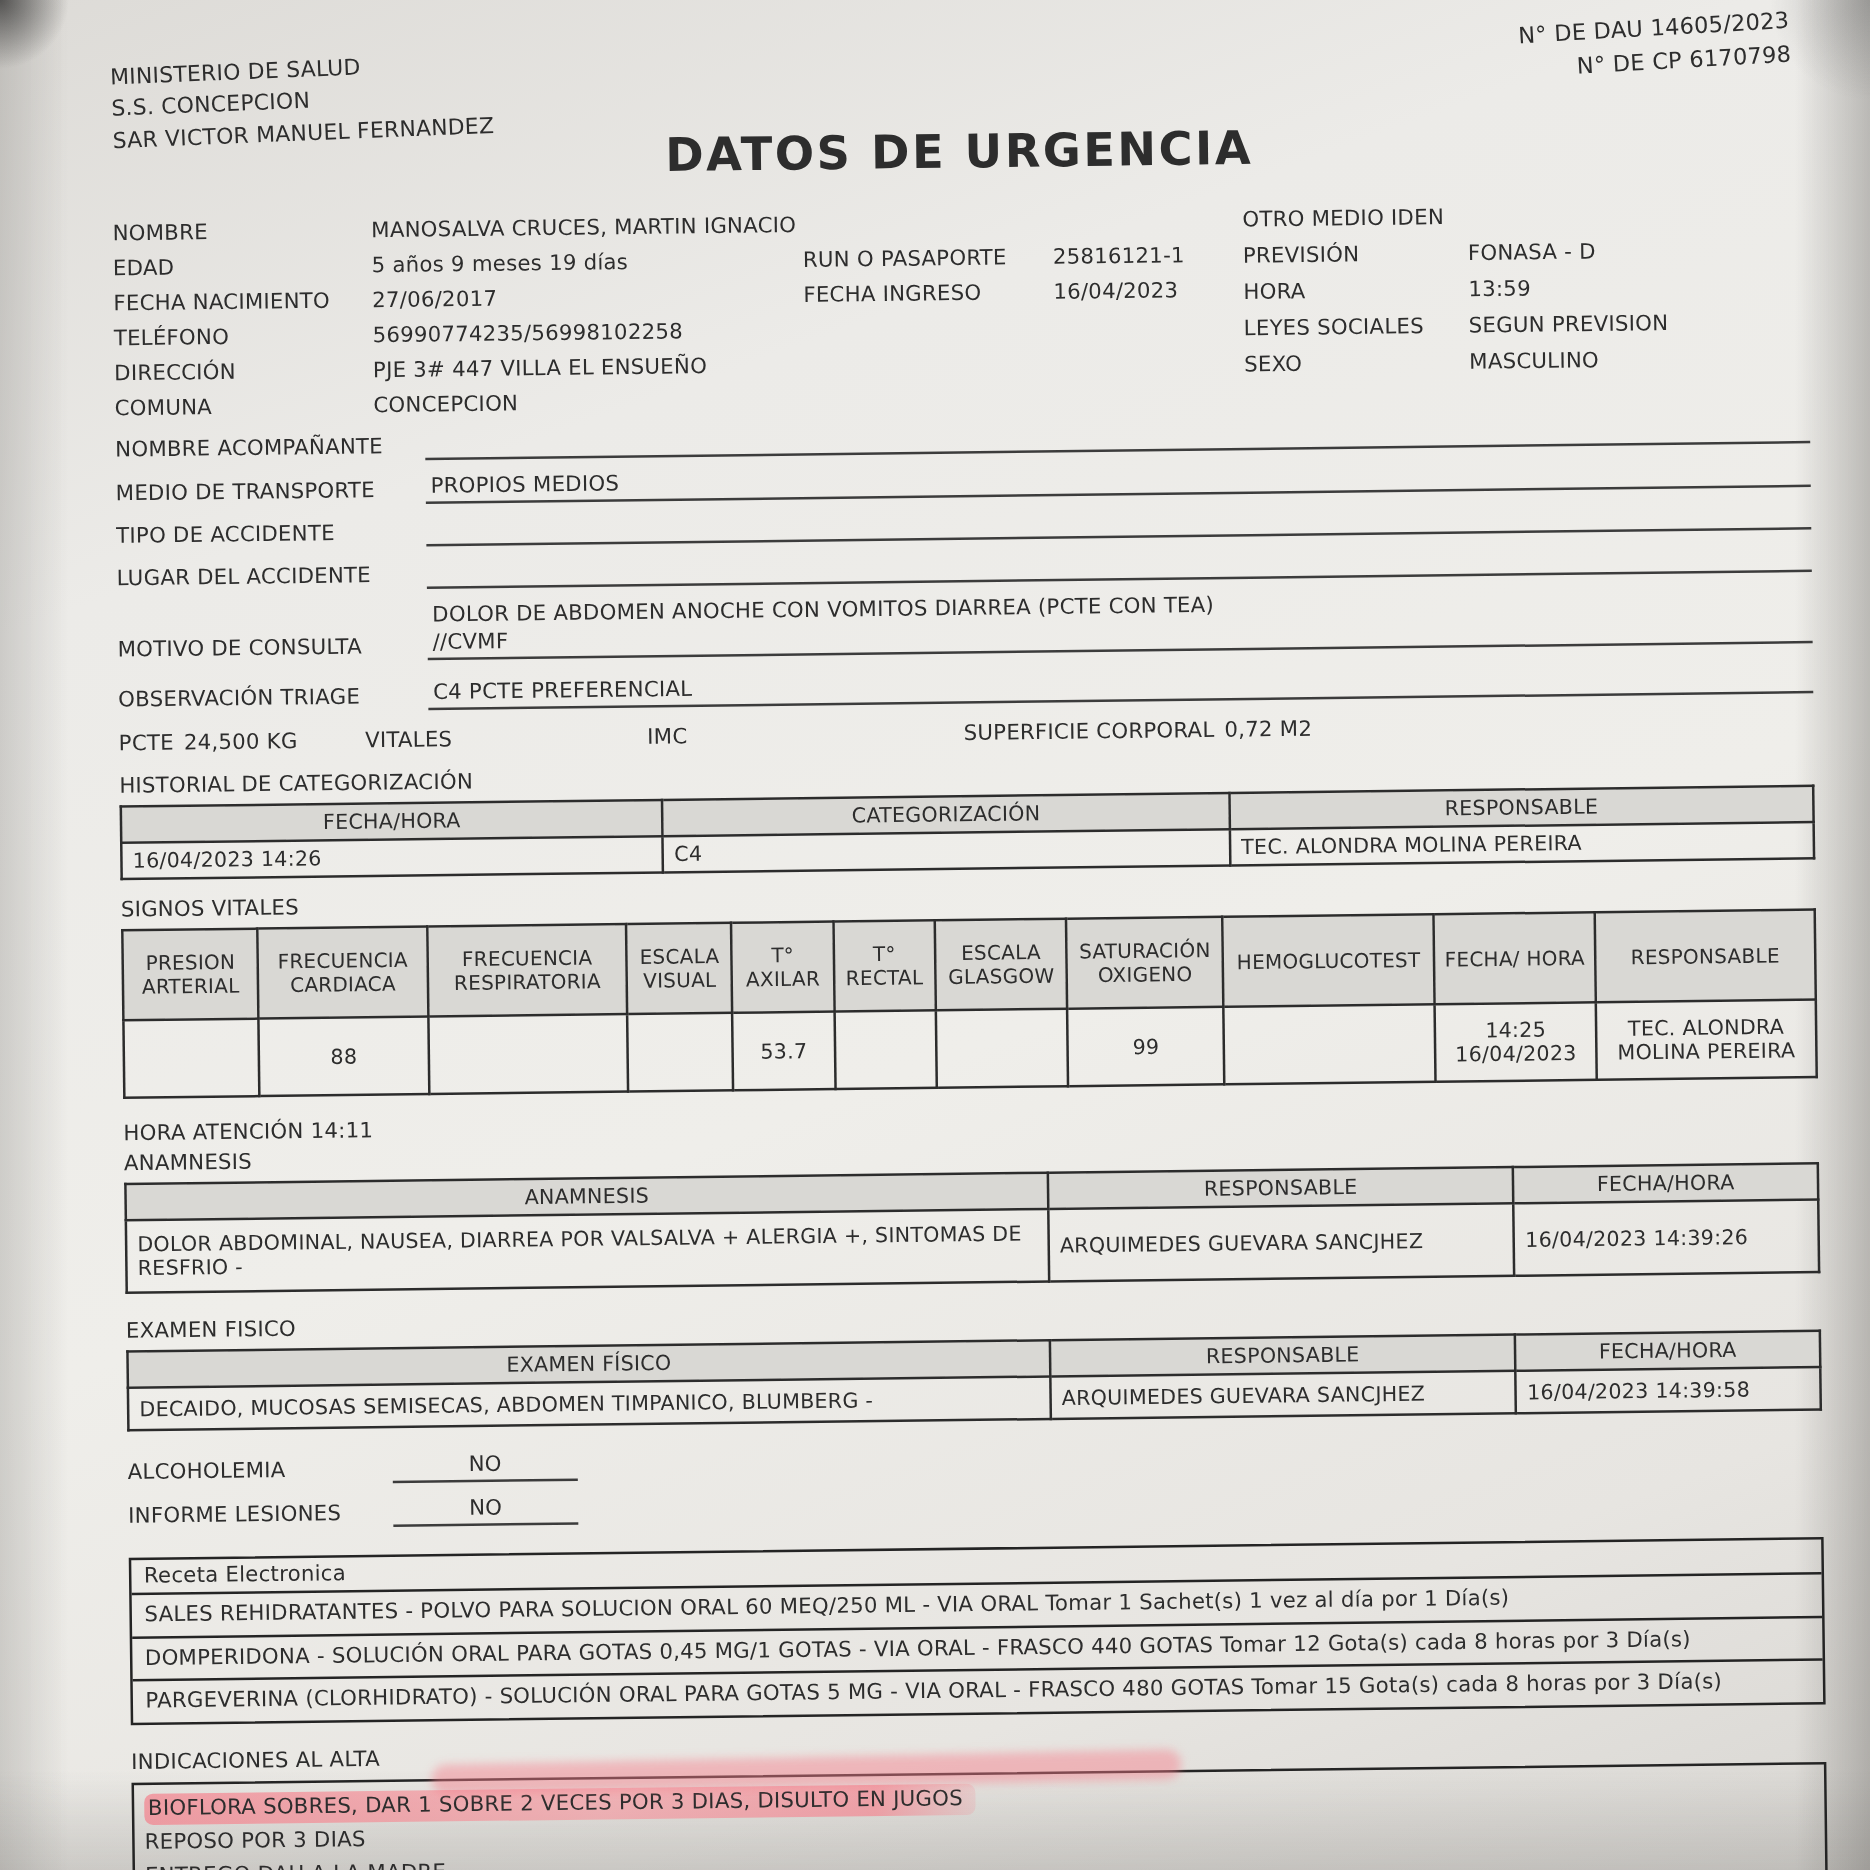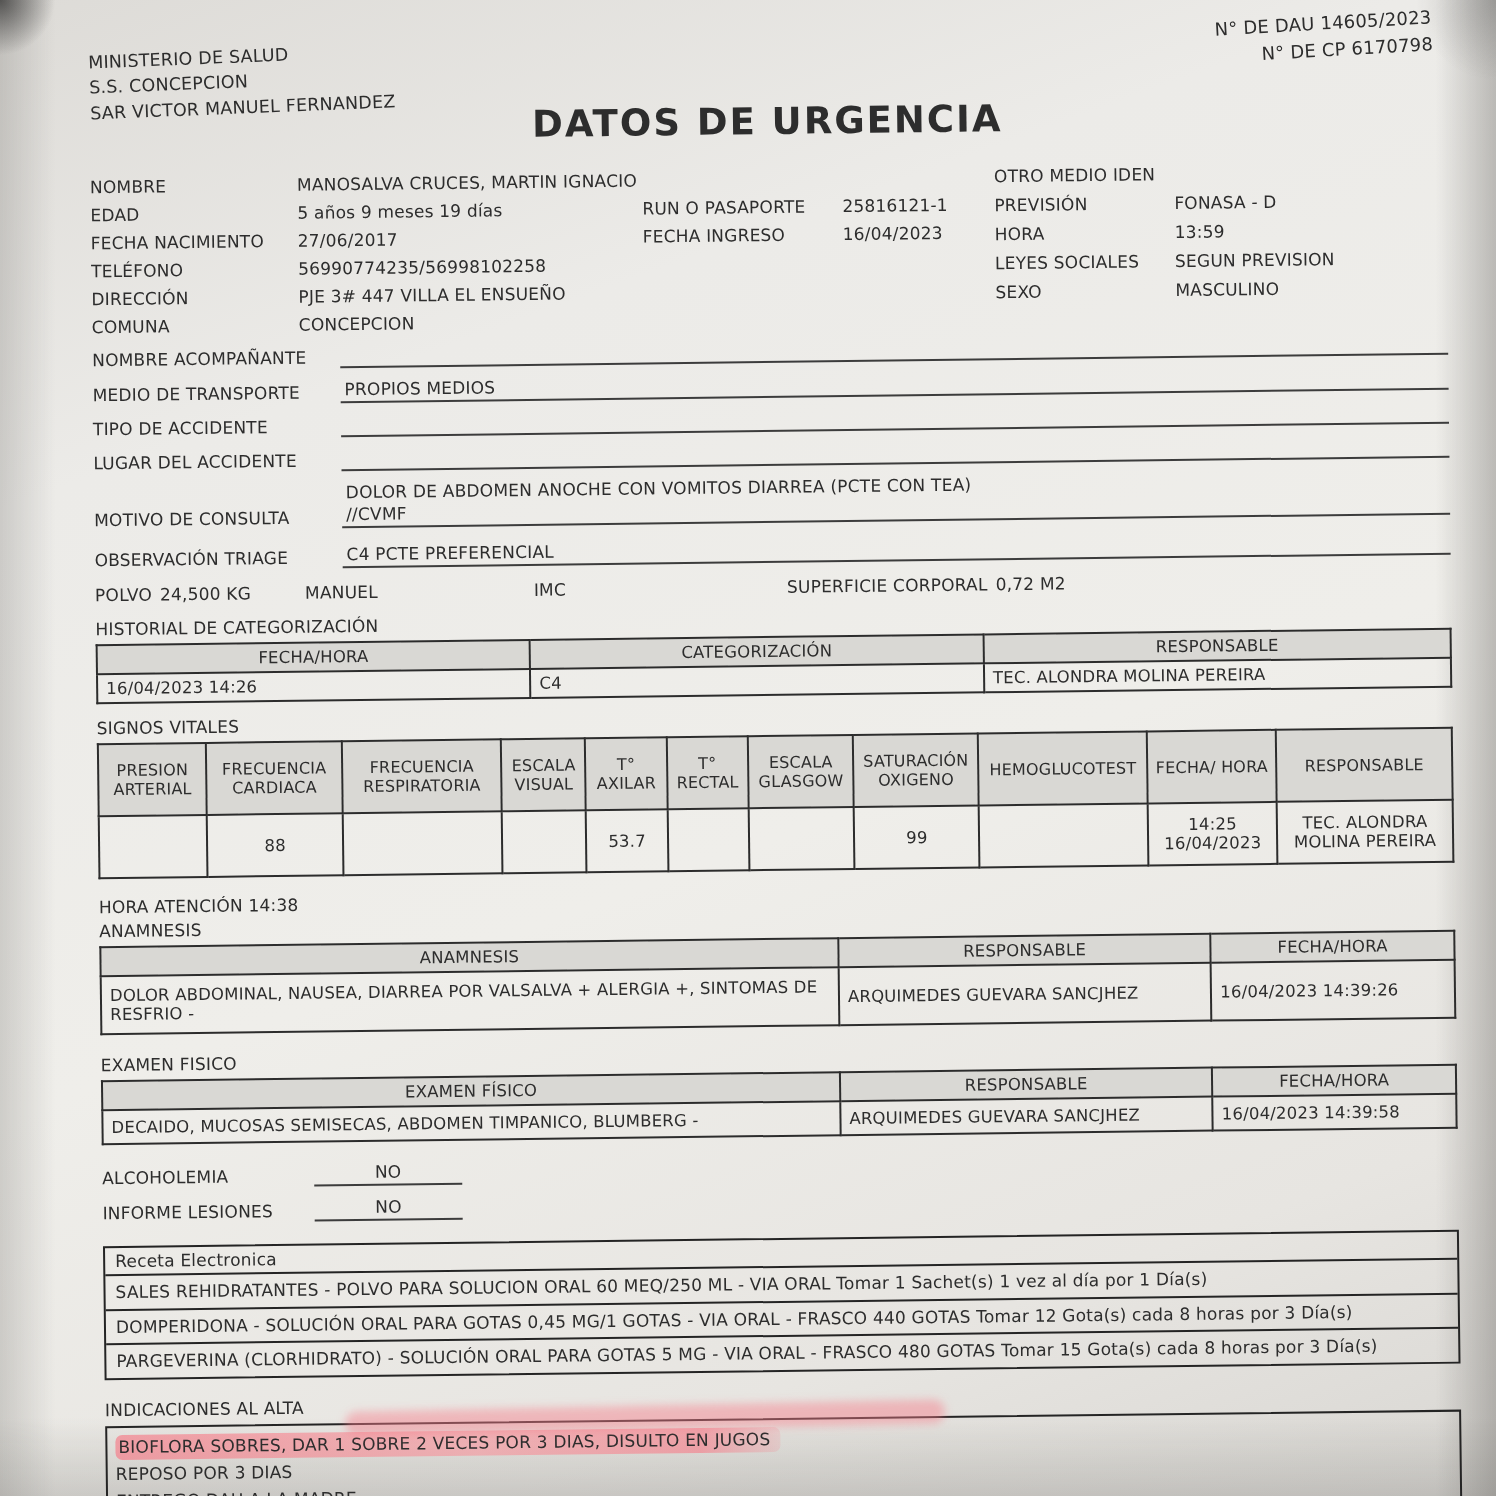--- a/index.html
+++ b/index.html
@@ -161,24 +161,24 @@
       <span class="noline" style="display:block">DOLOR DE ABDOMEN ANOCHE CON VOMITOS DIARREA (PCTE CON TEA)</span>
       <span class="fline">//CVMF</span>
     </span>
   </div>
   <div class="frow" style="margin-top:16px">
     <span class="flabel">OBSERVACIÓN TRIAGE</span>
     <span class="fline">C4 PCTE PREFERENCIAL</span>
   </div>
 
   <div class="peso-row">
-    <span>POLVO</span>
+    <span>PCTE</span>
     <span>24,500 KG</span>
     <span class="gap1"></span>
-    <span>MANUEL</span>
+    <span>VITALES</span>
     <span class="gap2"></span>
     <span>IMC</span>
     <span class="gap3"></span>
     <span>SUPERFICIE CORPORAL</span>
     <span>0,72 M2</span>
   </div>
 
   <div class="sec-label">HISTORIAL DE CATEGORIZACIÓN</div>
   <table>
     <colgroup>
@@ -240,21 +240,21 @@
       <td>99</td>
       <td></td>
       <td>14:25 16/04/2023</td>
       <td>TEC. ALONDRA MOLINA PEREIRA</td>
     </tr>
   </tbody>
     </table>
 
   <div class="sec-label" style="margin-top:18px">
     <span>HORA ATENCIÓN</span>
-    <span>14:38</span>
+    <span>14:11</span>
   </div>
   <div style="margin-top:4px">ANAMNESIS</div>
   <table class="anam">
     <colgroup>
         <col style="width:54.5%">
         <col style="width:27.5%">
         <col style="width:18%">
       </colgroup>
     <tbody>
         <tr>

